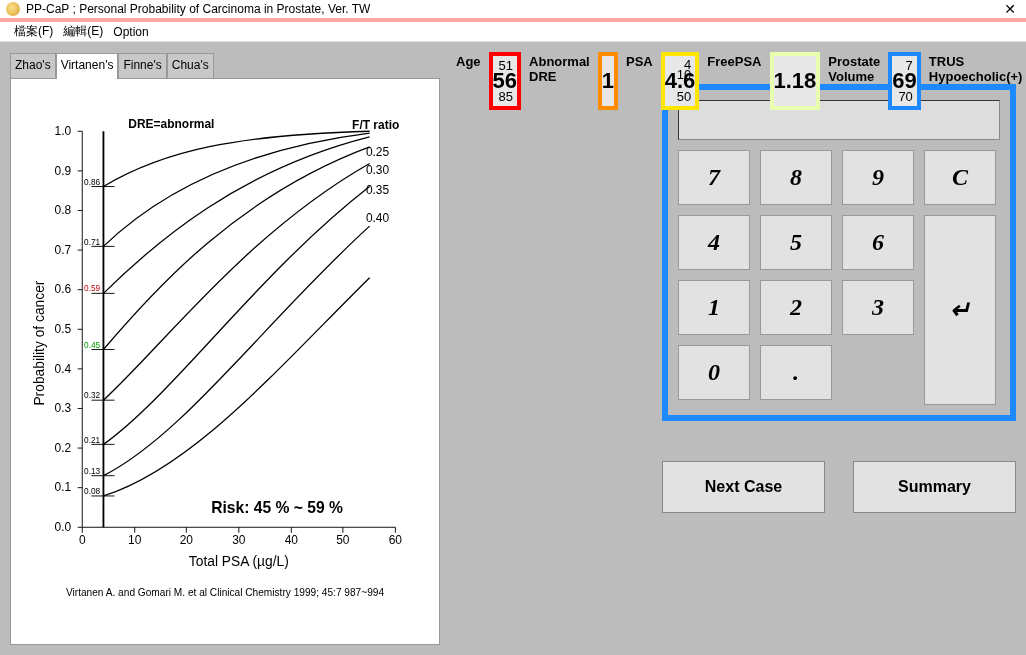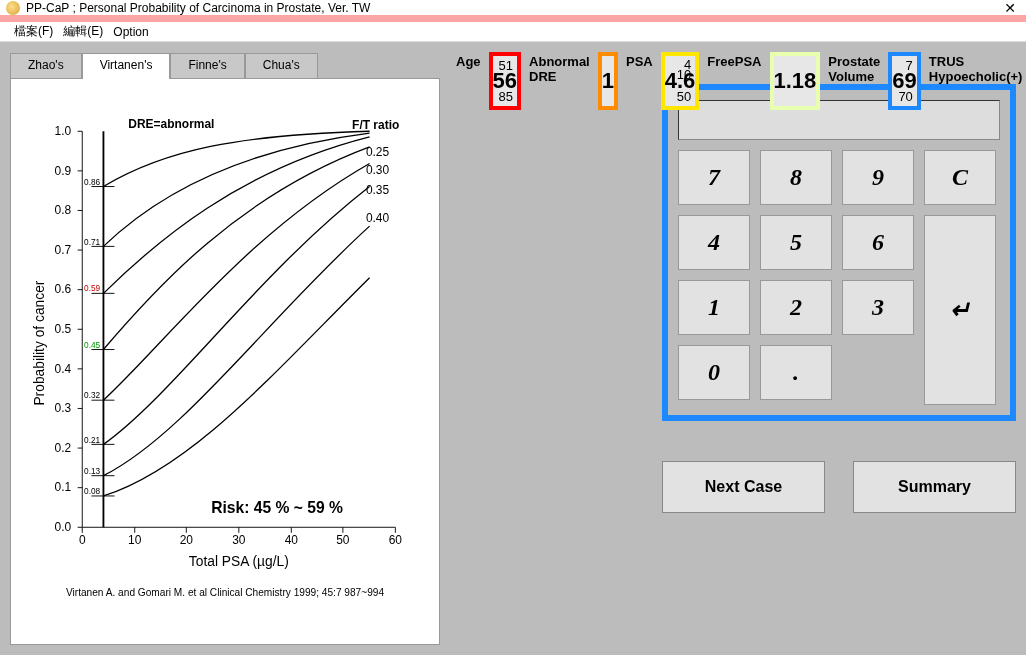--- a/index.html
+++ b/index.html
@@ -9,21 +9,21 @@
     background: #fff;
     width: 1026px;
     height: 655px;
     overflow: hidden;
   }
   .titlebar {
     height: 22px;
     display: flex;
     align-items: center;
     padding: 0 6px;
-    border-bottom: 7px solid #fca5a5;
+    border-bottom: 4px solid #fca5a5;
     background: #fff;
     position: relative;
   }
   .titlebar .icon {
     width: 14px; height: 14px; margin-right: 6px;
     background: radial-gradient(circle at 40% 40%, #ffe08a 0%, #d4a030 100%);
     border-radius: 50%;
   }
   .titlebar .title { flex: 1; }
   .titlebar .close {
@@ -57,21 +57,21 @@
     flex-direction: column;
   }
   .tabs {
     display: flex;
     height: 26px;
   }
   .tab {
     background: #c8c8c8;
     border: 1px solid #999;
     border-bottom: none;
-    padding: 4px 17px;
+    padding: 4px 4px;
     font-size: 12px;
     position: relative;
     top: 1px;
     cursor: pointer;
   }
   .tab.active {
     background: #fff;
     z-index: 2;
   }
   .chart-panel {

